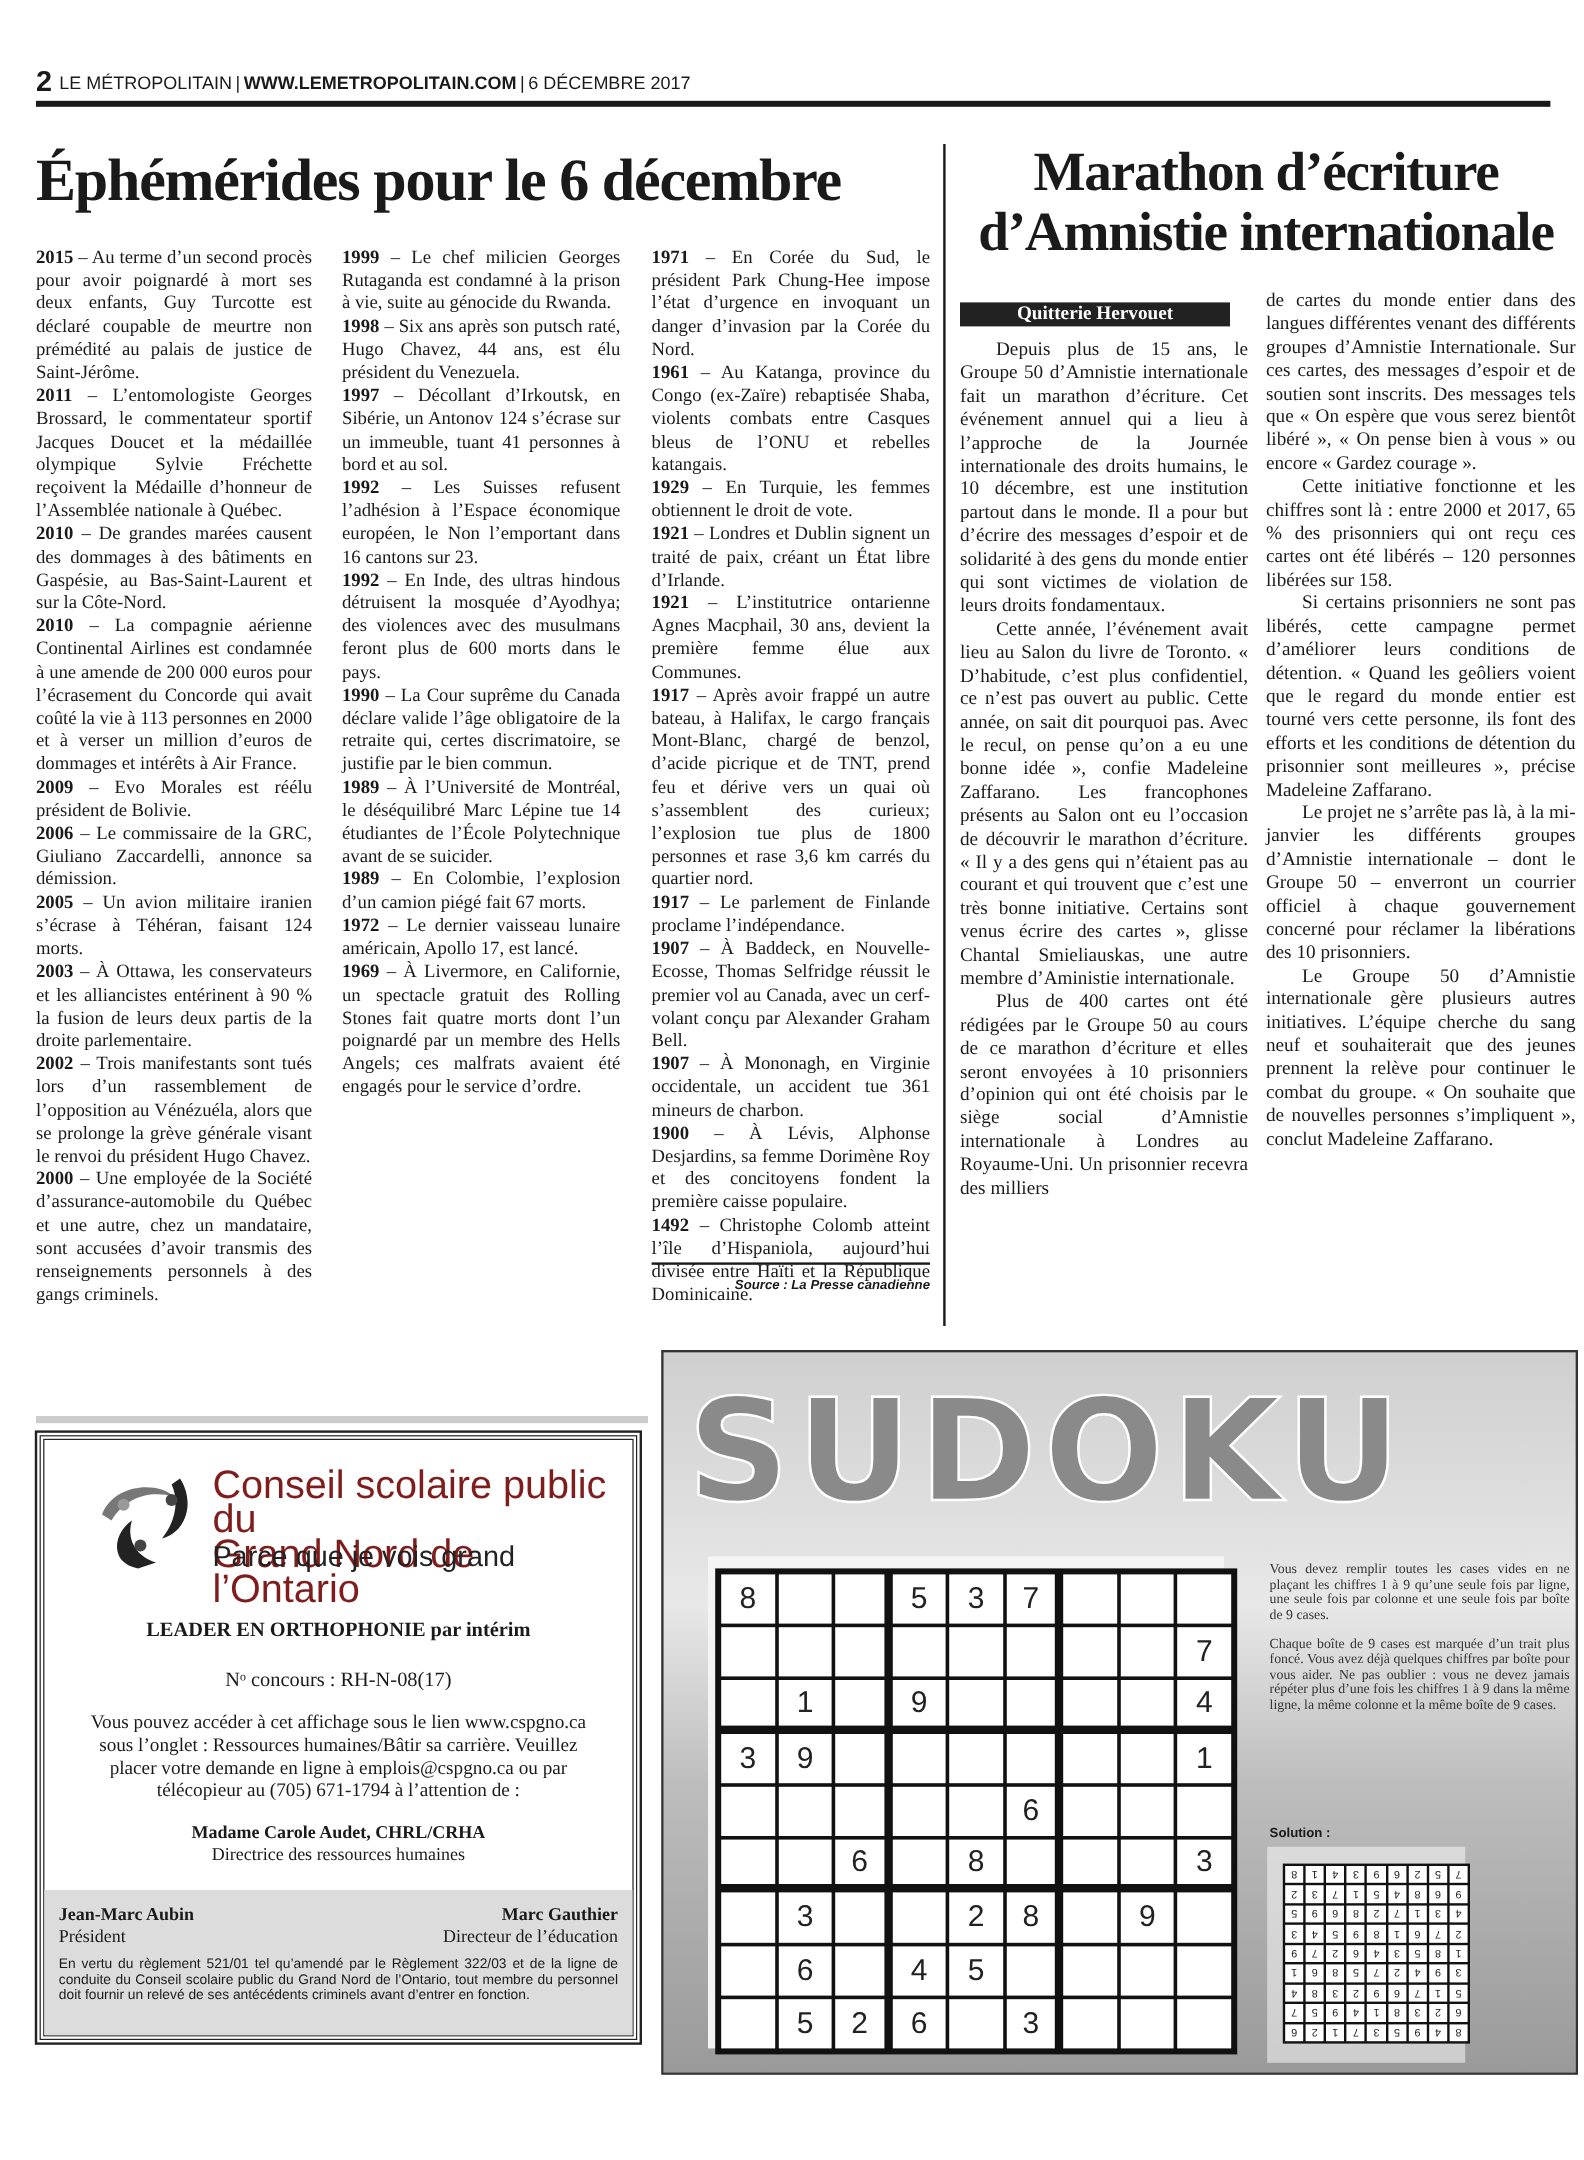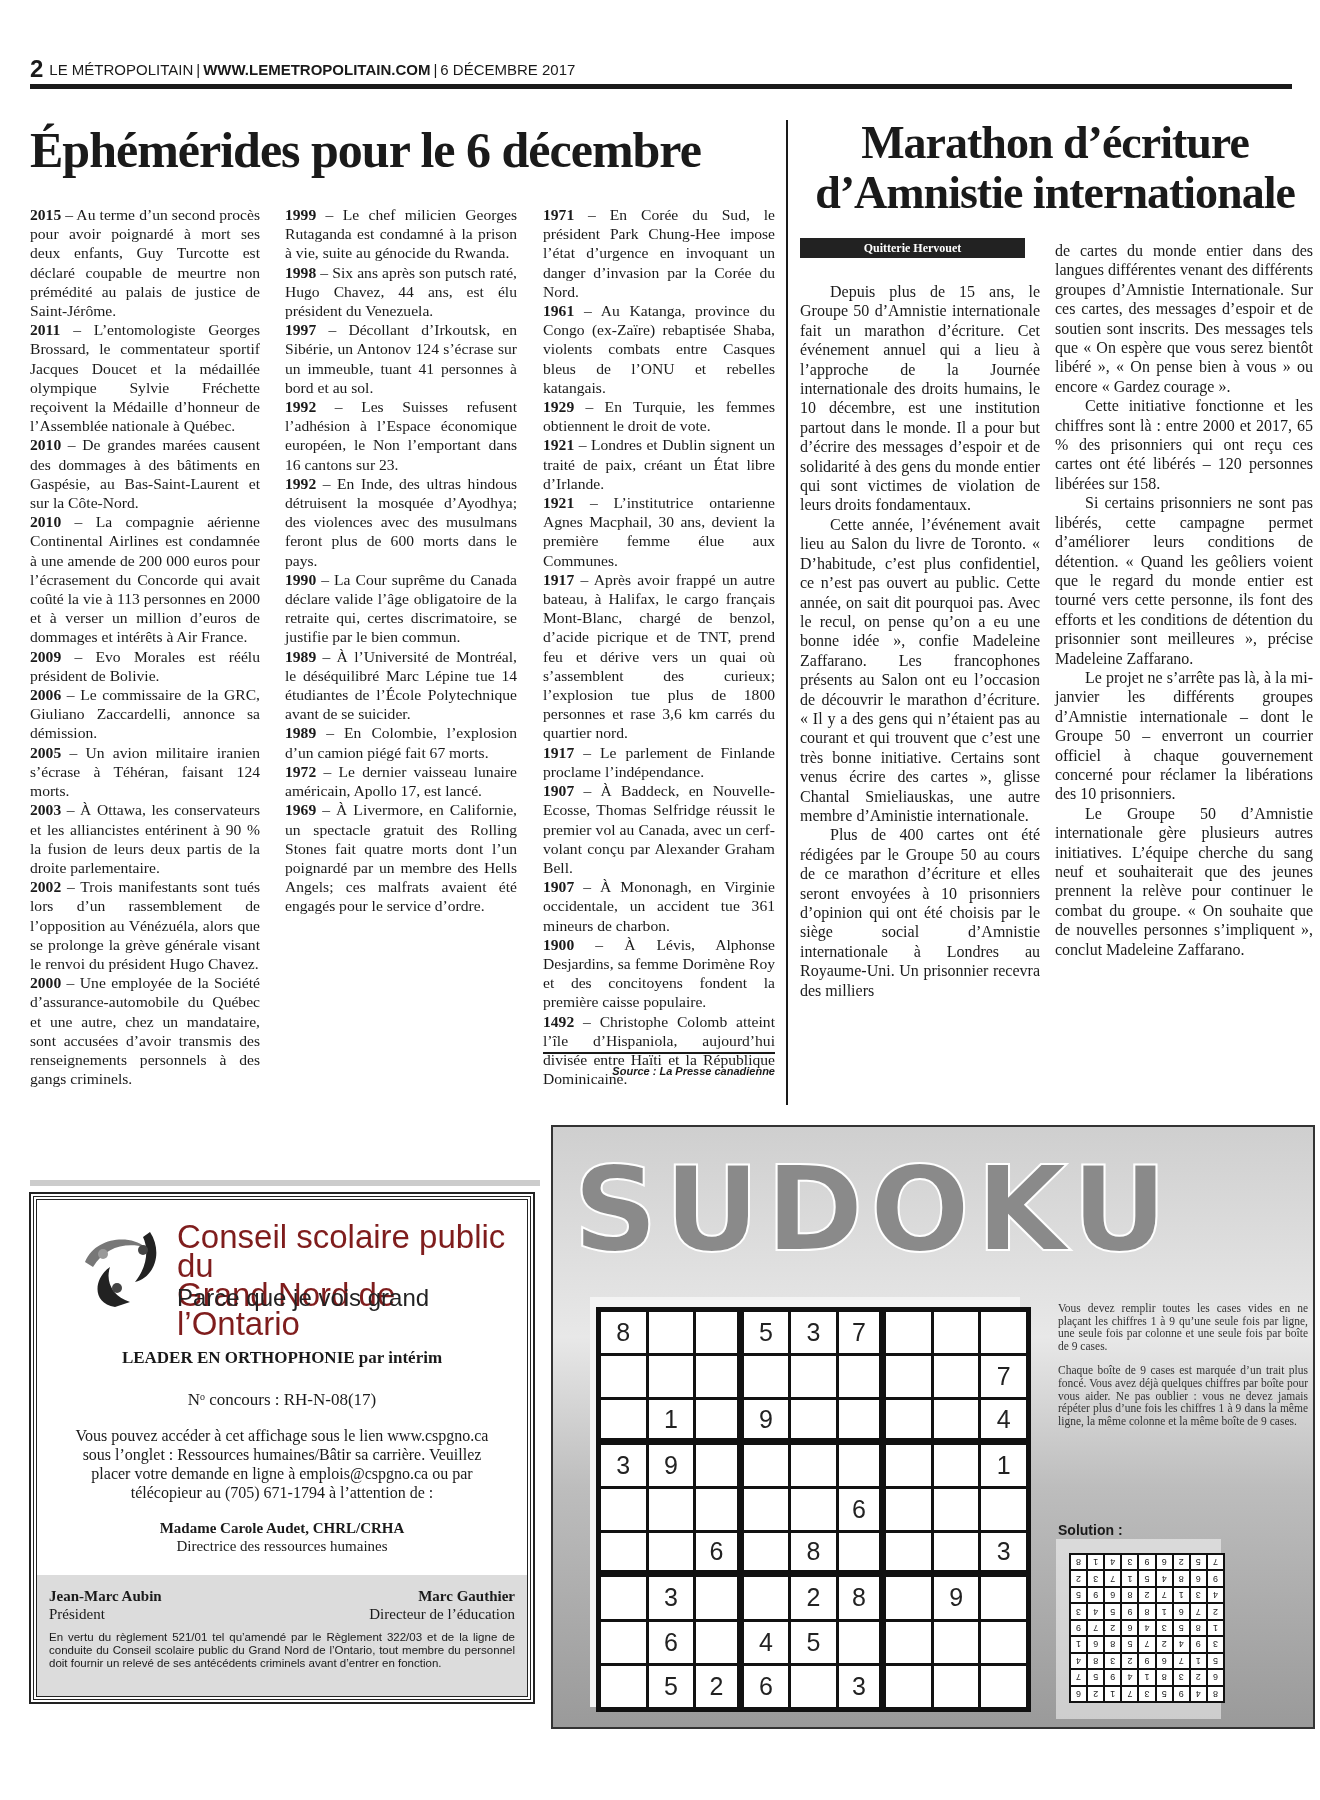--- a/index.html
+++ b/index.html
@@ -12,21 +12,21 @@
   .col{position:absolute;font-size:15.6px;line-height:19.2px;text-align:justify;}
   .col p{margin:0;}
   .col p b{font-weight:bold;}
   .c1{left:30px;top:205px;width:230px;}
   .c2{left:285px;top:205px;width:232px;}
   .c3{left:543px;top:205px;width:232px;}
   .rule-src{position:absolute;left:543px;top:1052px;width:232px;border-top:2px solid #1a1a1a;}
   .source{position:absolute;left:543px;top:1065px;width:232px;text-align:right;font-family:"Liberation Sans","DejaVu Sans",sans-serif;font-style:italic;font-weight:bold;font-size:11px;}
   .vrule{position:absolute;left:786px;top:120px;height:985px;border-left:2px solid #1a1a1a;}
   .h2{position:absolute;left:800px;top:118px;width:510px;text-align:center;font-size:46px;font-weight:bold;letter-spacing:-1px;line-height:50px;}
-  .byline{position:absolute;left:800px;top:238px;width:225px;height:20px;background:#222;color:#fff;text-align:center;font-size:12px;font-weight:bold;line-height:20px;}
+  .byline{position:absolute;left:800px;top:252px;width:225px;height:20px;background:#222;color:#fff;text-align:center;font-size:16px;font-weight:bold;line-height:20px;}
   .a1{left:800px;top:282px;width:240px;font-size:16px;line-height:19.4px;}
   .a2{left:1055px;top:241px;width:258px;font-size:16px;line-height:19.4px;}
   .a1 p,.a2 p{text-indent:30px;}
   .a2 p.cont{text-indent:0;}
   .hrule{position:absolute;left:30px;top:1180px;width:510px;height:6px;background:#ccc;}
   .ad{position:absolute;left:33px;top:1196px;width:490px;height:496px;border:4px double #222;outline:2px solid #222;outline-offset:2px;background:#fff;}
   .ad .logo{position:absolute;left:38px;top:22px;width:90px;height:90px;}
   .ad .org{position:absolute;left:140px;top:22px;font-family:"Liberation Sans","DejaVu Sans",sans-serif;font-size:33px;line-height:29px;color:#7f1d1d;}
   .ad .tag{position:absolute;left:140px;top:84px;font-family:"Liberation Sans","DejaVu Sans",sans-serif;font-size:24px;color:#222;}
   .ad .center{position:absolute;left:0;width:490px;text-align:center;}
@@ -43,21 +43,21 @@
   .ad .legal{position:absolute;left:12px;top:56px;width:466px;font-family:"Liberation Sans","DejaVu Sans",sans-serif;font-size:11.5px;line-height:13px;text-align:justify;}
   .sudoku{position:absolute;left:551px;top:1125px;width:760px;height:600px;border:2px solid #333;background:linear-gradient(180deg,#cfcfcf 0%,#e8e8e8 35%,#bdbdbd 60%,#9a9a9a 100%);overflow:hidden;}
   .sud-title{position:absolute;left:20px;top:12px;font-family:"DejaVu Sans",sans-serif;font-weight:bold;font-size:118px;letter-spacing:6px;color:#8a8a8a;-webkit-text-stroke:2px #fff;line-height:140px;}
   .grid-wrap{position:absolute;left:37px;top:170px;width:430px;height:410px;background:#f4f4f4;}
   .grid{position:absolute;left:6px;top:10px;width:435px;height:405px;background:#111;display:grid;grid-template-columns:repeat(9,1fr);grid-template-rows:repeat(9,1fr);gap:3px;padding:5px;box-sizing:border-box;}
   .cell{background:#fff;display:flex;align-items:center;justify-content:center;font-family:"Liberation Sans","DejaVu Sans",sans-serif;font-size:25px;color:#222;}
   .cell.bc{margin-right:4px;}
   .cell.br{margin-bottom:4px;}
   .instr{position:absolute;left:505px;top:175px;width:250px;font-size:11.5px;line-height:12.6px;color:#333;text-align:justify;}
   .instr p{margin:0 0 12px;}
-  .sol-label{position:absolute;left:505px;top:395px;font-family:"Liberation Sans","DejaVu Sans",sans-serif;font-weight:bold;font-size:14px;}
+  .sol-label{position:absolute;left:505px;top:395px;font-family:"Liberation Sans","DejaVu Sans",sans-serif;font-weight:bold;font-size:11px;}
   .sol-wrap{position:absolute;left:503px;top:412px;width:165px;height:180px;background:rgba(255,255,255,.5);}
   .sol{position:absolute;left:13px;top:14px;width:156px;height:150px;background:#111;display:grid;grid-template-columns:repeat(9,1fr);grid-template-rows:repeat(9,1fr);gap:2px;padding:2px;box-sizing:border-box;transform:rotate(180deg);}
   .sol .sc{background:#fff;display:flex;align-items:center;justify-content:center;font-family:"Liberation Sans","DejaVu Sans",sans-serif;font-size:9px;}
 </style>
 </head>
 <body>
 
 <div class="masthead">
   <span class="pg">2</span><span>LE MÉTROPOLITAIN</span><span class="sep">|</span><b>WWW.LEMETROPOLITAIN.COM</b><span class="sep">|</span><span>6 DÉCEMBRE 2017</span>
 </div>

